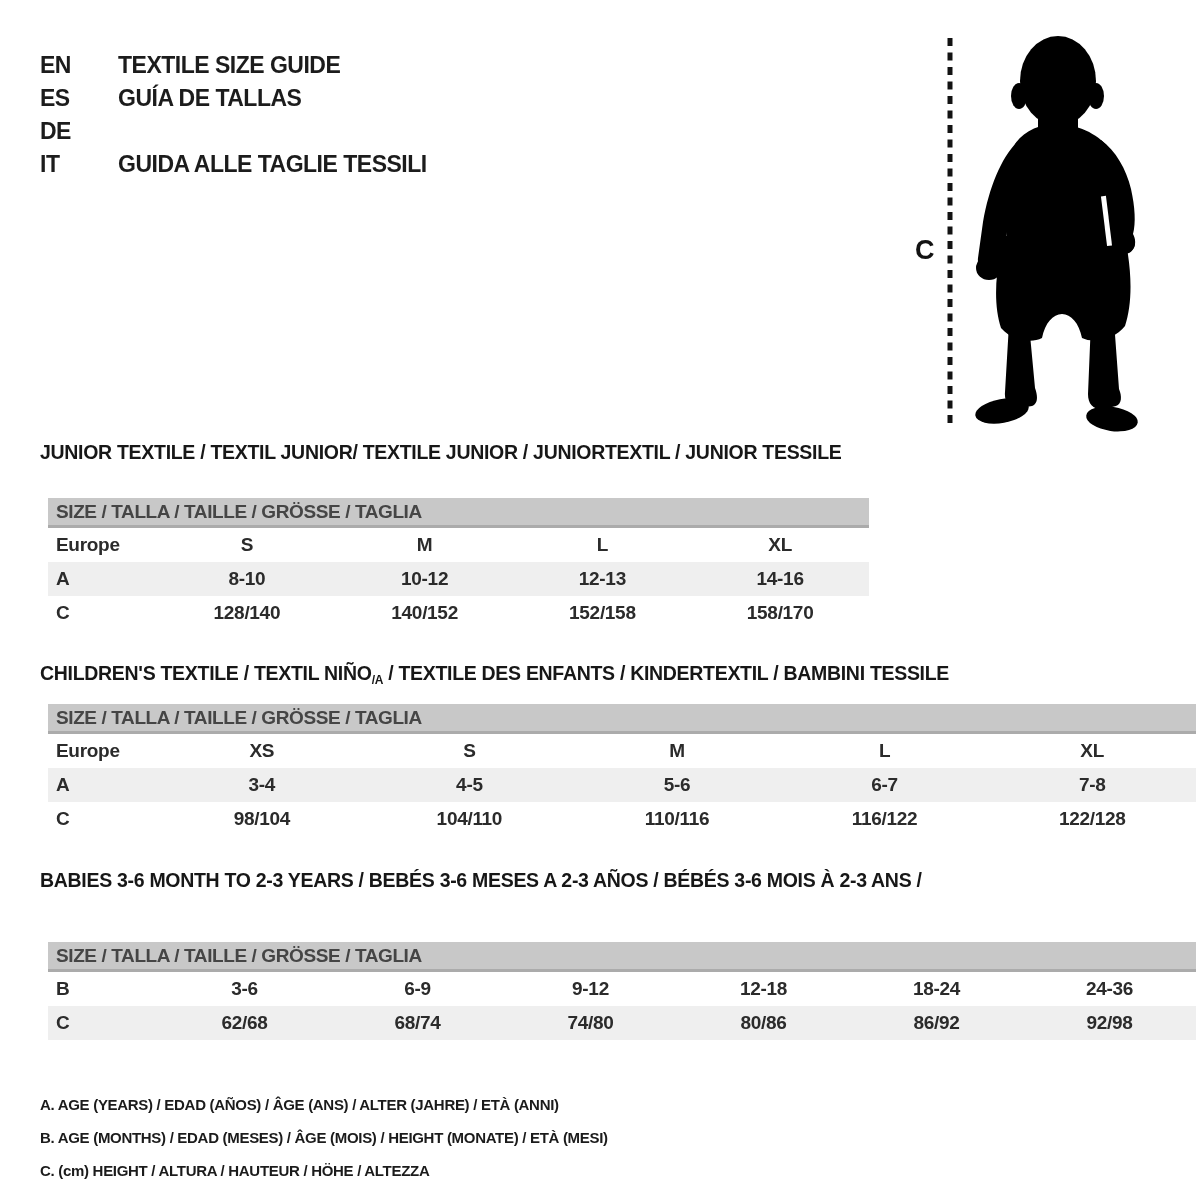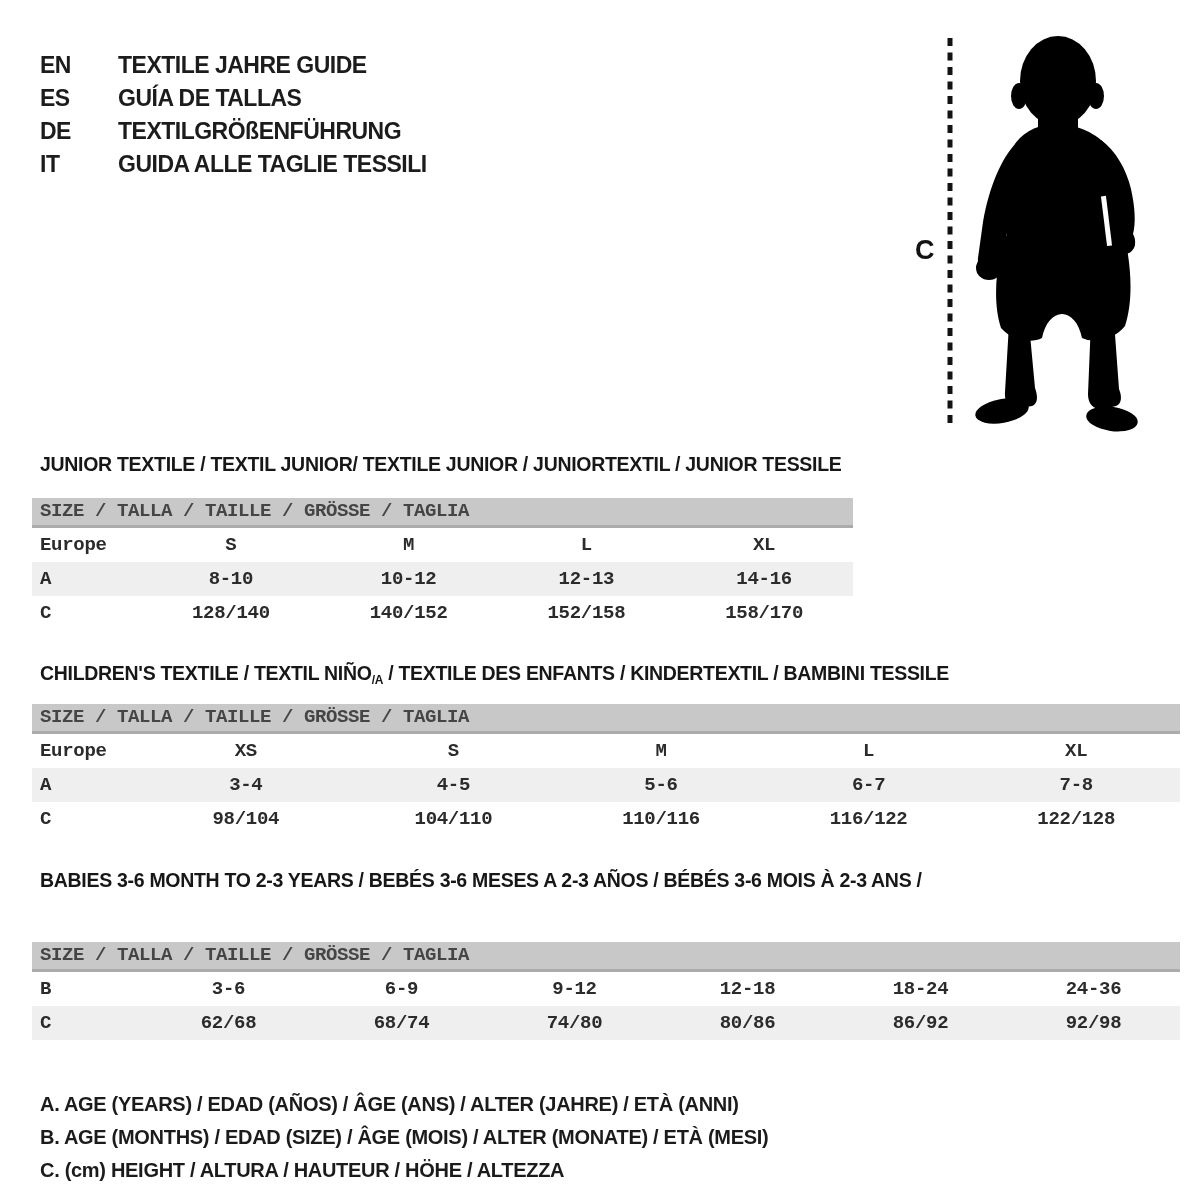--- a/index.html
+++ b/index.html
@@ -27,21 +27,21 @@
 
   
   .sec-title {
     position:absolute; left:40px; font-size:19.5px; font-weight:bold;
     letter-spacing:-0.3px; color:#171717; white-space:nowrap; line-height:24px;
   }
   .sec-title .subscript { font-size:12px; vertical-align:-4px; font-weight:bold; }
   #babies-title { line-height:31px; }
 
   
-  .size-table { position:absolute; left:32px;font-family:Liberation Mono, monospace; }
+  .size-table { position:absolute; left:48px; }
   .size-table.narrow { width:821px; }
   .size-table.wide { width:1148px; }
   .size-bar {
     height:30px; background:#c8c8c8; border-bottom:3px solid #ababab;
     line-height:27px; padding-left:8px; font-size:19px; font-weight:bold;
     letter-spacing:-0.4px; color:#454545; white-space:nowrap;
   }
   .t-row { display:grid; height:34px; align-items:center; }
   .cols4 { grid-template-columns:110px repeat(4,1fr); }
   .cols5 { grid-template-columns:110px repeat(5,1fr); }
@@ -52,41 +52,40 @@
     color:#2b2b2b; text-align:left;
   }
   .t-cell {
     font-size:19px; font-weight:bold; letter-spacing:-0.3px; color:#2b2b2b;
     text-align:center;
   }
 
   
   .footnotes { position:absolute; left:40px; top:1072px; }
   .footnote {
-    height:33px; line-height:33px; font-size:20px; font-weight:bold;
+    height:33px; line-height:33px; font-size:15px; font-weight:bold;
     letter-spacing:-0.3px; color:#1b1b1b; white-space:nowrap;
   }
 </style>
 </head>
 <body>
 
 <div id="page">
 
   <div class="lang-list">
     <div class="lang-row">
       <span class="lang-code">EN</span>
-      <span class="lang-label">TEXTILE JAHRE GUIDE</span>
+      <span class="lang-label">TEXTILE SIZE GUIDE</span>
     </div>
     <div class="lang-row">
       <span class="lang-code">ES</span>
       <span class="lang-label">GUÍA DE TALLAS</span>
     </div>
     <div class="lang-row">
       <span class="lang-code">DE</span>
-      <span class="lang-label">TEXTILGRÖßENFÜHRUNG</span>
     </div>
     <div class="lang-row">
       <span class="lang-code">IT</span>
       <span class="lang-label">GUIDA ALLE TAGLIE TESSILI</span>
     </div>
   </div>
 
   <div class="figure-wrap">
     <svg width="245" height="412" viewBox="0 0 245 412">
       <line x1="45" y1="12" x2="45" y2="402" stroke="#121212" stroke-width="5" stroke-dasharray="8 6.5"></line>
@@ -104,21 +103,21 @@
         <path d="M100,210 C90,242 88,278 96,302 C106,314 126,318 137,312 C140,297 148,288 157,288 C166,288 174,297 177,312 C189,318 210,313 220,300 C228,276 227,242 219,208 Z"></path>
         <path d="M104,298 L100,366 C99,377 105,383 115,382 L127,380 C133,378 133,370 130,362 L124,298 Z"></path>
         <ellipse cx="97" cy="385" rx="27" ry="12" transform="rotate(-10 97 385)"></ellipse>
         <path d="M186,295 L183,368 C183,379 189,384 199,383 L211,380 C217,378 217,370 214,363 L209,295 Z"></path>
         <ellipse cx="207" cy="393" rx="26" ry="12" transform="rotate(8 207 393)"></ellipse>
       </g>
       <rect x="199" y="170" width="5" height="50" fill="#ffffff" transform="rotate(-7 201 195)"></rect>
     </svg>
   </div>
 
-  <div class="sec-title" style="top:436px;">JUNIOR TEXTILE / TEXTIL JUNIOR/ TEXTILE JUNIOR / JUNIORTEXTIL / JUNIOR TESSILE</div>
+  <div class="sec-title" style="top:424px;">JUNIOR TEXTILE / TEXTIL JUNIOR/ TEXTILE JUNIOR / JUNIORTEXTIL / JUNIOR TESSILE</div>
   <div class="size-table narrow" style="top:482px;">
     <div class="size-bar">SIZE / TALLA / TAILLE / GRÖSSE / TAGLIA</div>
     <div class="t-row cols4">
       <span class="t-label">Europe</span>
       <span class="t-cell">S</span>
       <span class="t-cell">M</span>
       <span class="t-cell">L</span>
       <span class="t-cell">XL</span>
     </div>
     <div class="t-row cols4 shaded">
@@ -186,17 +185,17 @@
       <span class="t-cell">68/74</span>
       <span class="t-cell">74/80</span>
       <span class="t-cell">80/86</span>
       <span class="t-cell">86/92</span>
       <span class="t-cell">92/98</span>
     </div>
   </div>
 
   <div class="footnotes">
     <div class="footnote">A. AGE (YEARS) / EDAD (AÑOS) / ÂGE (ANS) / ALTER (JAHRE) / ETÀ (ANNI)</div>
-    <div class="footnote">B. AGE (MONTHS) / EDAD (SIZE) / ÂGE (MOIS) / ALTER (MONATE) / ETÀ (MESI)</div>
+    <div class="footnote">B. AGE (MONTHS) / EDAD (MESES) / ÂGE (MOIS) / HEIGHT (MONATE) / ETÀ (MESI)</div>
     <div class="footnote">C. (cm) HEIGHT / ALTURA / HAUTEUR / HÖHE / ALTEZZA</div>
   </div>
 
 </div>
 
 </body></html>

